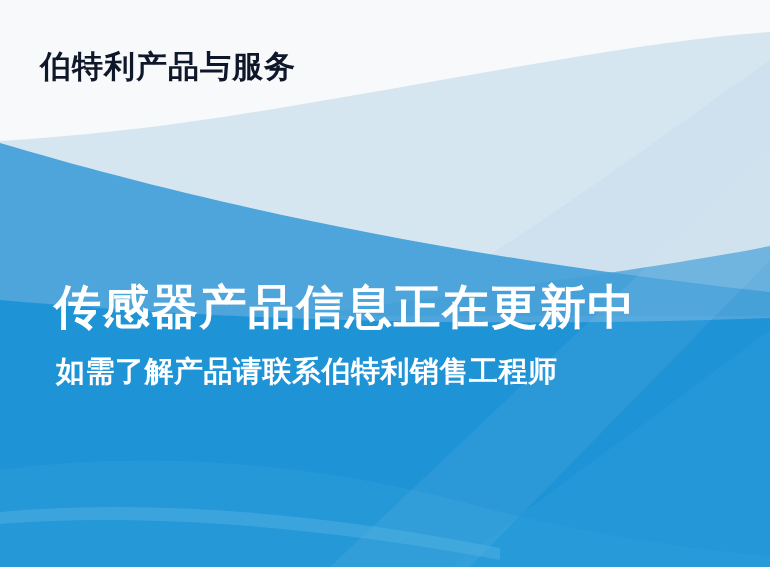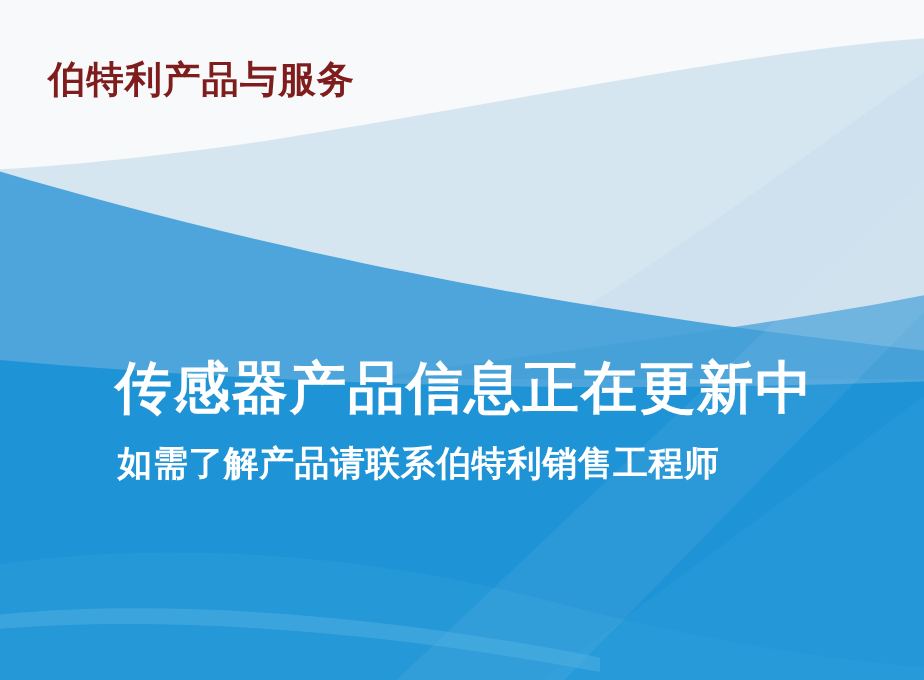--- a/index.html
+++ b/index.html
@@ -23,32 +23,31 @@
     height: 567px;
     display: block;
   }
   #brand-title {
     position: absolute;
     left: 40px;
     top: 48px;
     font-size: 31px;
     font-weight: bold;
     letter-spacing: 1px;
-    color: #7f1d1d;
+    color: #0f172a;
     line-height: 1.2;
     white-space: nowrap;
     z-index: 5;
   }
   #headline-block {
     position: absolute;
     left: 0;
-    top: 296px;
+    top: 280px;
     width: 658px;
     z-index: 5;
-    padding-left: 42px;
   }
   #main-headline {
     margin: 0;
     padding: 0 0 0 54px;
     font-size: 47px;
     font-weight: bold;
     color: #ffffff;
     letter-spacing: 1.5px;
     line-height: 1.16;
     white-space: nowrap;

